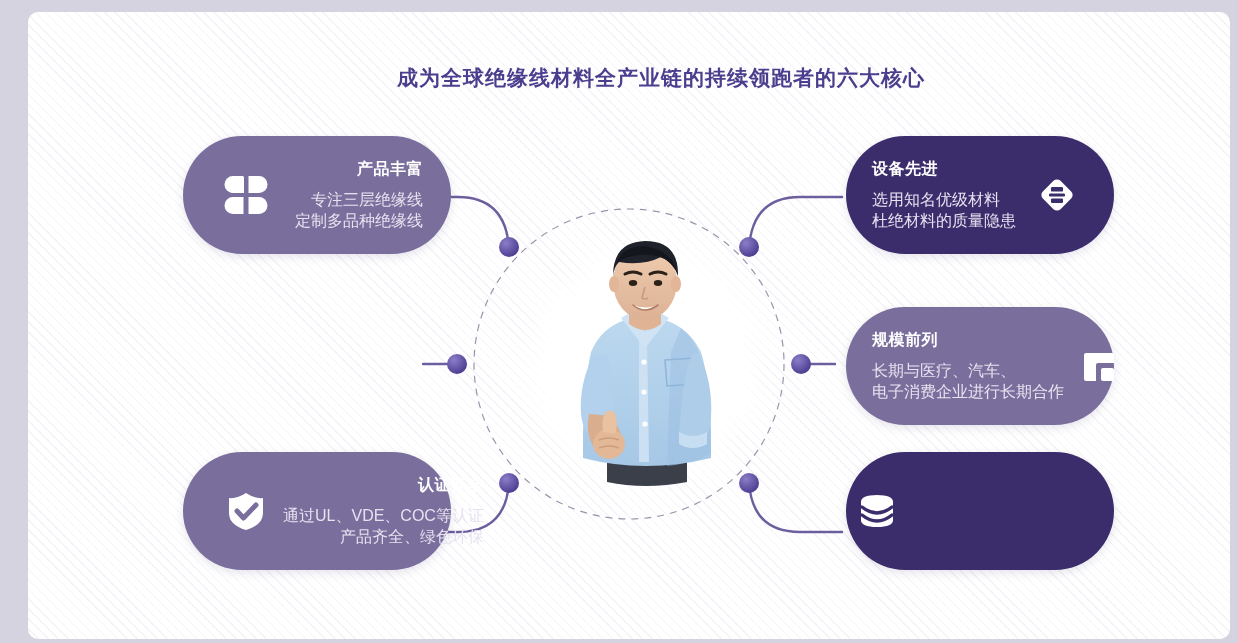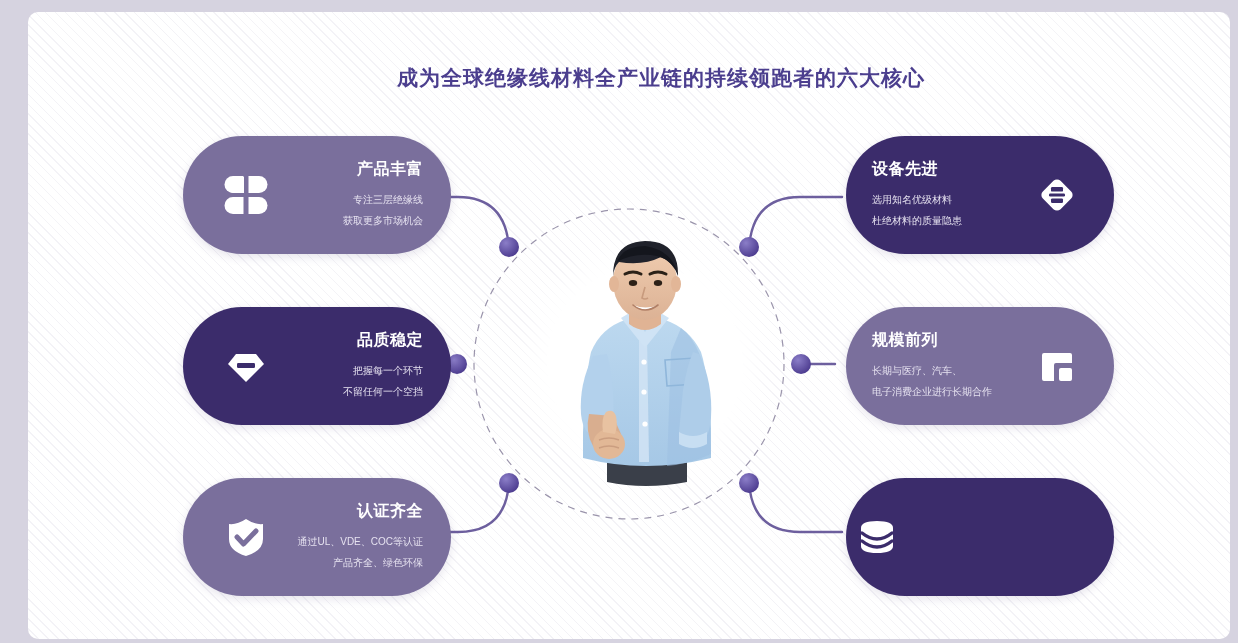--- a/index.html
+++ b/index.html
@@ -97,21 +97,21 @@
     box-shadow: 0 3px 10px rgba(60,45,110,0.13);
   }
   .card.tone-light { background: #7a6f9c; }
   .card.tone-dark  { background: #3b2c6b; }
 
   .card-left  { left: 155px;  flex-direction: row; }
   .card-right { left: 818px;  flex-direction: row; }
 
   .row-1 { top: 124px; }
   .row-2 { top: 295px; }
-  .row-3 { top: 466px; align-items: center; }
+  .row-3 { top: 440px; align-items: center; }
 
   .card-icon {
     width: 62px;
     height: 62px;
     flex: 0 0 62px;
     display: flex;
     align-items: center;
     justify-content: center;
   }
   .card-left .card-icon  { margin-left: 32px; }
@@ -128,21 +128,21 @@
   .card-right .card-text { text-align: left;   padding-left: 26px;  padding-right: 4px; }
 
   .card-title {
     font-size: 16px;
     font-weight: bold;
     color: #ffffff;
     margin-bottom: 9px;
     letter-spacing: 0.5px;
   }
   .card-line {
-    font-size: 10px;
+    font-size: 16px;
     line-height: 21px;
     color: #e6e2f0;
     white-space: nowrap;
   }
 
   svg.icon-glyph { width: 44px; height: 44px; display: block; }
 </style>
 </head>
 <body>
 
@@ -259,37 +259,24 @@
         <path d="M4 4 H14 V20 H4 A0 0 0 0 1 4 20 Z" fill="none"></path>
         <path d="M19.5 3 H9 A8.5 8.5 0 0 0 9 20 H19.5 Z" fill="#ffffff"></path>
         <path d="M24.5 3 H35 A8.5 8.5 0 0 1 35 20 H24.5 Z" fill="#ffffff"></path>
         <path d="M19.5 41 H9 A8.5 8.5 0 0 1 9 24 H19.5 Z" fill="#ffffff"></path>
         <path d="M24.5 41 H35 A8.5 8.5 0 0 0 35 24 H24.5 Z" fill="#ffffff"></path>
       </svg>
     </div>
     <div class="card-text">
       <div class="card-title">产品丰富</div>
       <div class="card-line">专注三层绝缘线</div>
-      <div class="card-line">获取更多市场机会</div>
-    </div>
-  </div>
-
-  <div class="card card-left row-2 tone-dark">
-    <div class="card-icon">
-      <svg class="icon-glyph" viewBox="0 0 44 44" aria-hidden="true">
-        <path d="M12 10 H32 L40 20 L22 38 L4 20 Z" fill="#ffffff"></path>
-        <rect x="13" y="19" width="18" height="5" rx="1.2" fill="#3b2c6b"></rect>
-      </svg>
-    </div>
-    <div class="card-text">
-      <div class="card-title">品质稳定</div>
-      <div class="card-line">把握每一个环节</div>
-      <div class="card-line">不留任何一个空挡</div>
-    </div>
-  </div>
+      <div class="card-line">定制多品种绝缘线</div>
+    </div>
+  </div>
+
 
   <div class="card card-left row-3 tone-light">
     <div class="card-icon">
       <svg class="icon-glyph" viewBox="0 0 44 44" aria-hidden="true">
         <path d="M22 4 Q31 10 39 9 L39 24 Q39 36 22 41 Q5 36 5 24 L5 9 Q13 10 22 4 Z" fill="#ffffff"></path>
         <path d="M13 22 L19.5 29 L32 16" stroke="#7a6f9c" stroke-width="5" fill="none" stroke-linecap="round" stroke-linejoin="round"></path>
       </svg>
     </div>
     <div class="card-text">
       <div class="card-title">认证齐全</div>

